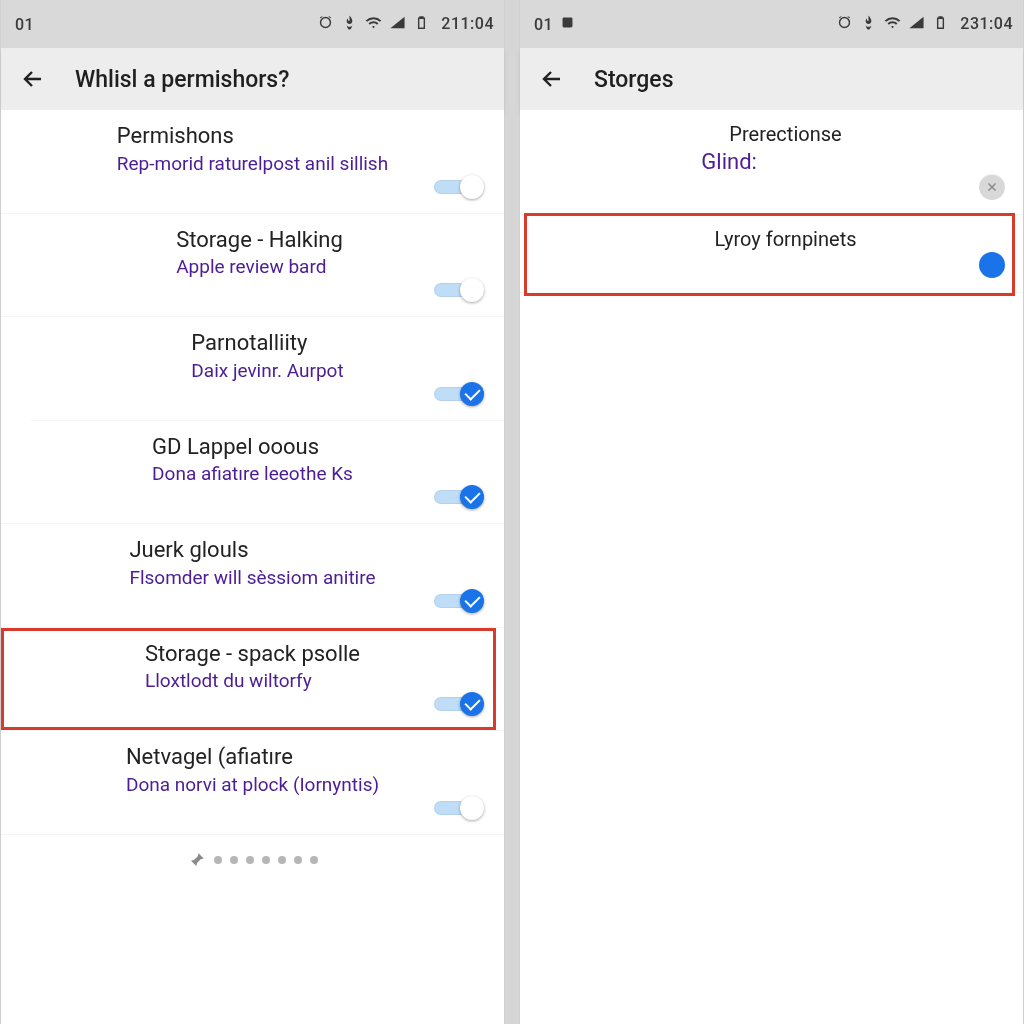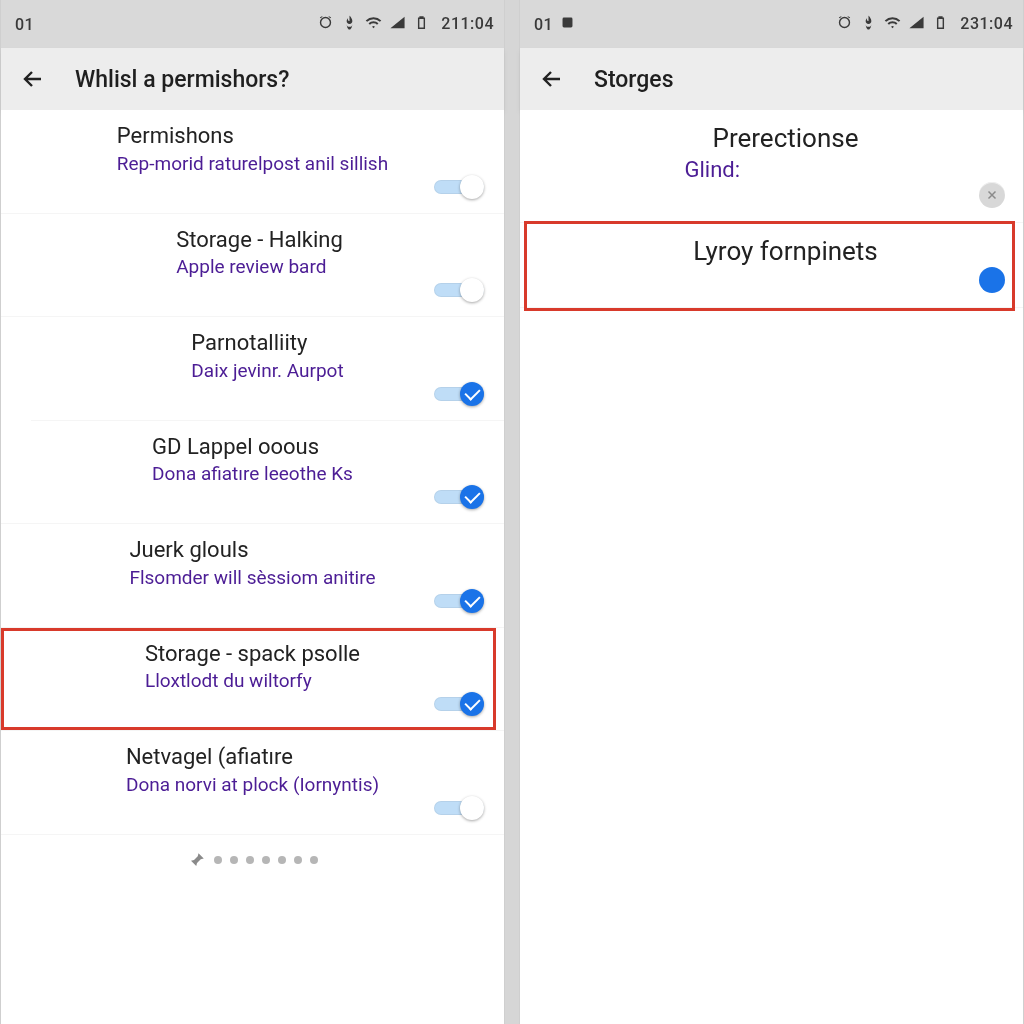--- a/index.html
+++ b/index.html
@@ -26,21 +26,21 @@
   .switch .knob { position:absolute; top:0; width:24px; height:24px; border-radius:50%; background:#fff; box-shadow:0 1px 3px rgba(0,0,0,.35);}
   .switch.on .knob{ right:2px; left:auto;}
   .switch.on.white .knob{ background:#fff;}
   .switch.check .knob{ background:#1a73e8; display:flex; align-items:center; justify-content:center; right:2px; left:auto;}
   .switch.check .knob:after{ content:""; width:7px; height:12px; border-right:2.6px solid #fff; border-bottom:2.6px solid #fff; transform: rotate(45deg) translate(-1px,-1px);}
   .highlight { position:absolute; border:3px solid #d83a2b; pointer-events:none;}
   .page-dots { display:flex; align-items:center; justify-content:center; gap:8px; padding:16px 0 0 0;}
   .page-dots .dot{width:8px; height:8px; border-radius:50%; background:#b6b6b6;}
   .page-dots svg{width:18px;height:18px;fill:#8a8a8a;}
   
-  .right .row .title{font-size:26px;margin-left:28px;}
+  .right .row .title{font-size:20px;margin-left:28px;}
   .right .row .sub{font-size:22px;}
   .close-circ{ width:26px; height:26px; border-radius:50%; background:#d8d8d8; display:flex; align-items:center; justify-content:center; box-shadow: inset 0 1px 0 rgba(255,255,255,.6);}
   .close-circ svg{width:14px;height:14px; stroke:#8a8a8a; stroke-width:2.5; fill:none;}
   .radio-dot{ width:26px; height:26px; border-radius:50%; background:#1a73e8; }
   .left-hl{ left:0; right:8px; top:0; bottom:0; }
   .right-hl{ left:4px; right:8px; top:-2px; bottom:-4px;}
   .phone.right .content{background:#fff;}
 </style>
 </head>
 <body>

